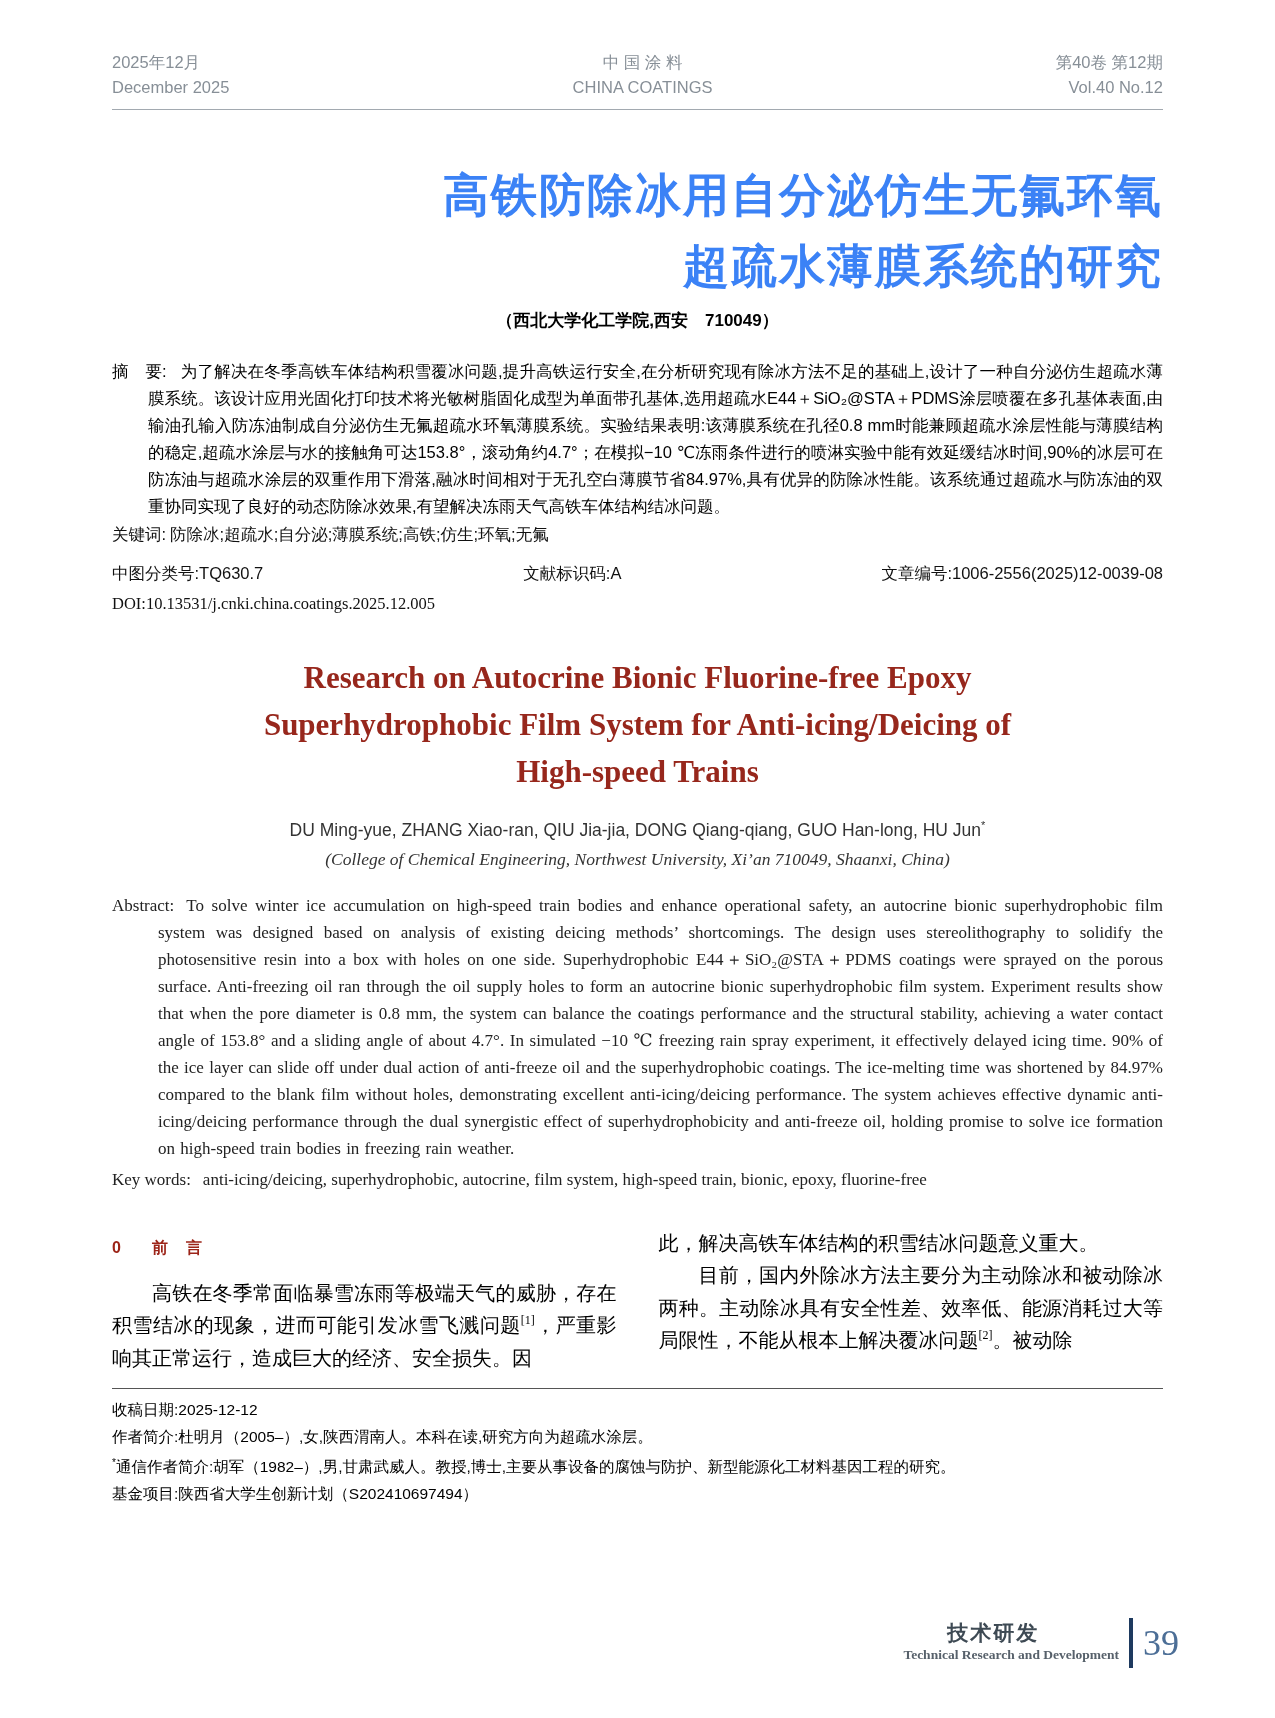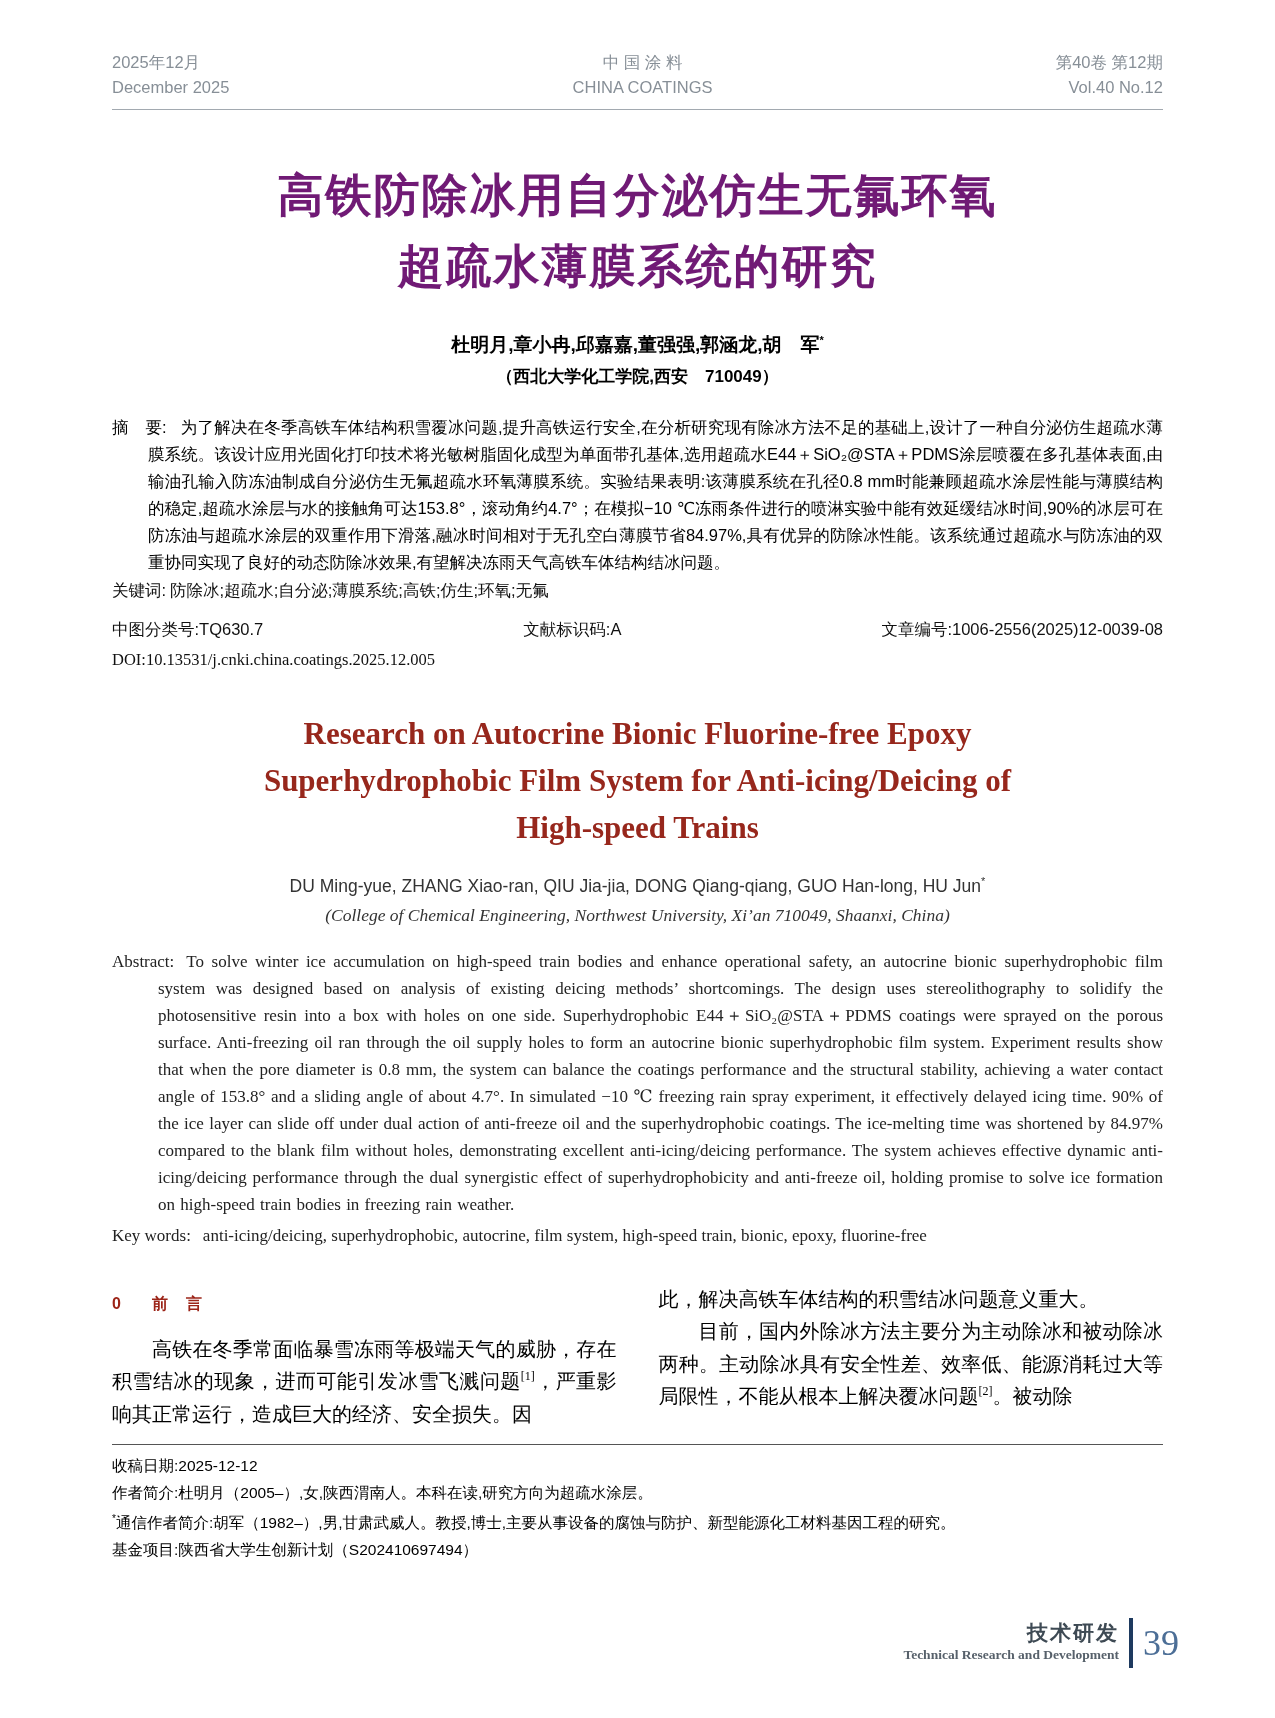--- a/index.html
+++ b/index.html
@@ -14,21 +14,21 @@
   .jheader{
     display:flex;justify-content:space-between;align-items:flex-end;
     padding-top:50px;padding-bottom:9px;border-bottom:1.5px solid #a2a9b0;
     color:#878f97;font-size:16.5px;line-height:25px;
   }
   .jheader .c{text-align:center;}
   .jheader .r{text-align:right;}
 
   
   .title-cn{
-    margin-top:50px;text-align:center;color:#701a75;font-weight:bold;
+    margin-top:50px;text-align:right;color:#3b82f6;font-weight:bold;
     font-size:46px;line-height:71px;letter-spacing:2px;
   }
   .authors-cn{margin-top:30px;text-align:center;font-size:19px;font-weight:bold;color:#000;}
   .authors-cn sup{font-size:11px;}
   .affil-cn{margin-top:7px;text-align:center;font-size:17px;font-weight:bold;color:#000;}
 
   
   .abstract-cn{
     margin-top:26px;font-size:16.5px;line-height:27px;text-align:justify;
     padding-left:36px;text-indent:-36px;color:#000;
@@ -78,21 +78,21 @@
   sup.ref{font-size:12px;line-height:0;}
 
   
   .footnotes{margin-top:14px;border-top:1.5px solid #555;padding-top:8px;
        font-size:15.5px;line-height:26.5px;color:#000;}
   .footnotes sup{font-size:10px;}
 
   
   .pfooter{position:absolute;right:96px;bottom:50px;display:flex;align-items:center;}
   .pfooter .txt{text-align:right;margin-right:10px;}
-  .pfooter .cn{font-size:21px;font-weight:bold;color:#3e4a54;letter-spacing:2px;line-height:24px;}
+  .pfooter .cn{font-size:21px;font-weight:bold;color:#3e4a54;letter-spacing:2px;line-height:24px;text-align:center;}
   .pfooter .en{font-size:13.5px;font-weight:bold;color:#57616b;
        font-family:"Liberation Serif","DejaVu Serif",serif;line-height:20px;margin-left:36px;}
   .pfooter .bar{width:4px;height:50px;background:#1e3a5f;margin-right:10px;}
   .pfooter .pg{font-family:"Liberation Serif","DejaVu Serif",serif;
        font-size:36px;color:#4c6e96;line-height:40px;}
 </style>
 </head>
 <body>
 
 <div class="page">
@@ -110,23 +110,20 @@
       <div>第40卷 第12期</div>
       <div>Vol.40  No.12</div>
     </div>
   </div>
 
   <h1 class="title-cn" style="margin:50px 0 0 0;">
     <span style="display:block">高铁防除冰用自分泌仿生无氟环氧</span>
     <span style="display:block">超疏水薄膜系统的研究</span>
   </h1>
 
-  <div class="authors-cn">
-    <span>杜明月,章小冉,邱嘉嘉,董强强,郭涵龙,胡　军</span><sup>*</sup>
-  </div>
   <div class="affil-cn">（西北大学化工学院,西安　710049）</div>
 
   <div class="abstract-cn">
     <span class="lbl">摘　要:</span><span>为了解决在冬季高铁车体结构积雪覆冰问题,提升高铁运行安全,在分析研究现有除冰方法不足的基础上,设计了一种自分泌仿生超疏水薄膜系统。该设计应用光固化打印技术将光敏树脂固化成型为单面带孔基体,选用超疏水E44＋SiO₂@STA＋PDMS涂层喷覆在多孔基体表面,由输油孔输入防冻油制成自分泌仿生无氟超疏水环氧薄膜系统。实验结果表明:该薄膜系统在孔径0.8 mm时能兼顾超疏水涂层性能与薄膜结构的稳定,超疏水涂层与水的接触角可达153.8°，滚动角约4.7°；在模拟−10 ℃冻雨条件进行的喷淋实验中能有效延缓结冰时间,90%的冰层可在防冻油与超疏水涂层的双重作用下滑落,融冰时间相对于无孔空白薄膜节省84.97%,具有优异的防除冰性能。该系统通过超疏水与防冻油的双重协同实现了良好的动态防除冰效果,有望解决冻雨天气高铁车体结构结冰问题。</span>
   </div>
 
   <div class="kw-cn">
     <span class="lbl">关键词:</span><span>防除冰;超疏水;自分泌;薄膜系统;高铁;仿生;环氧;无氟</span>
   </div>
 

